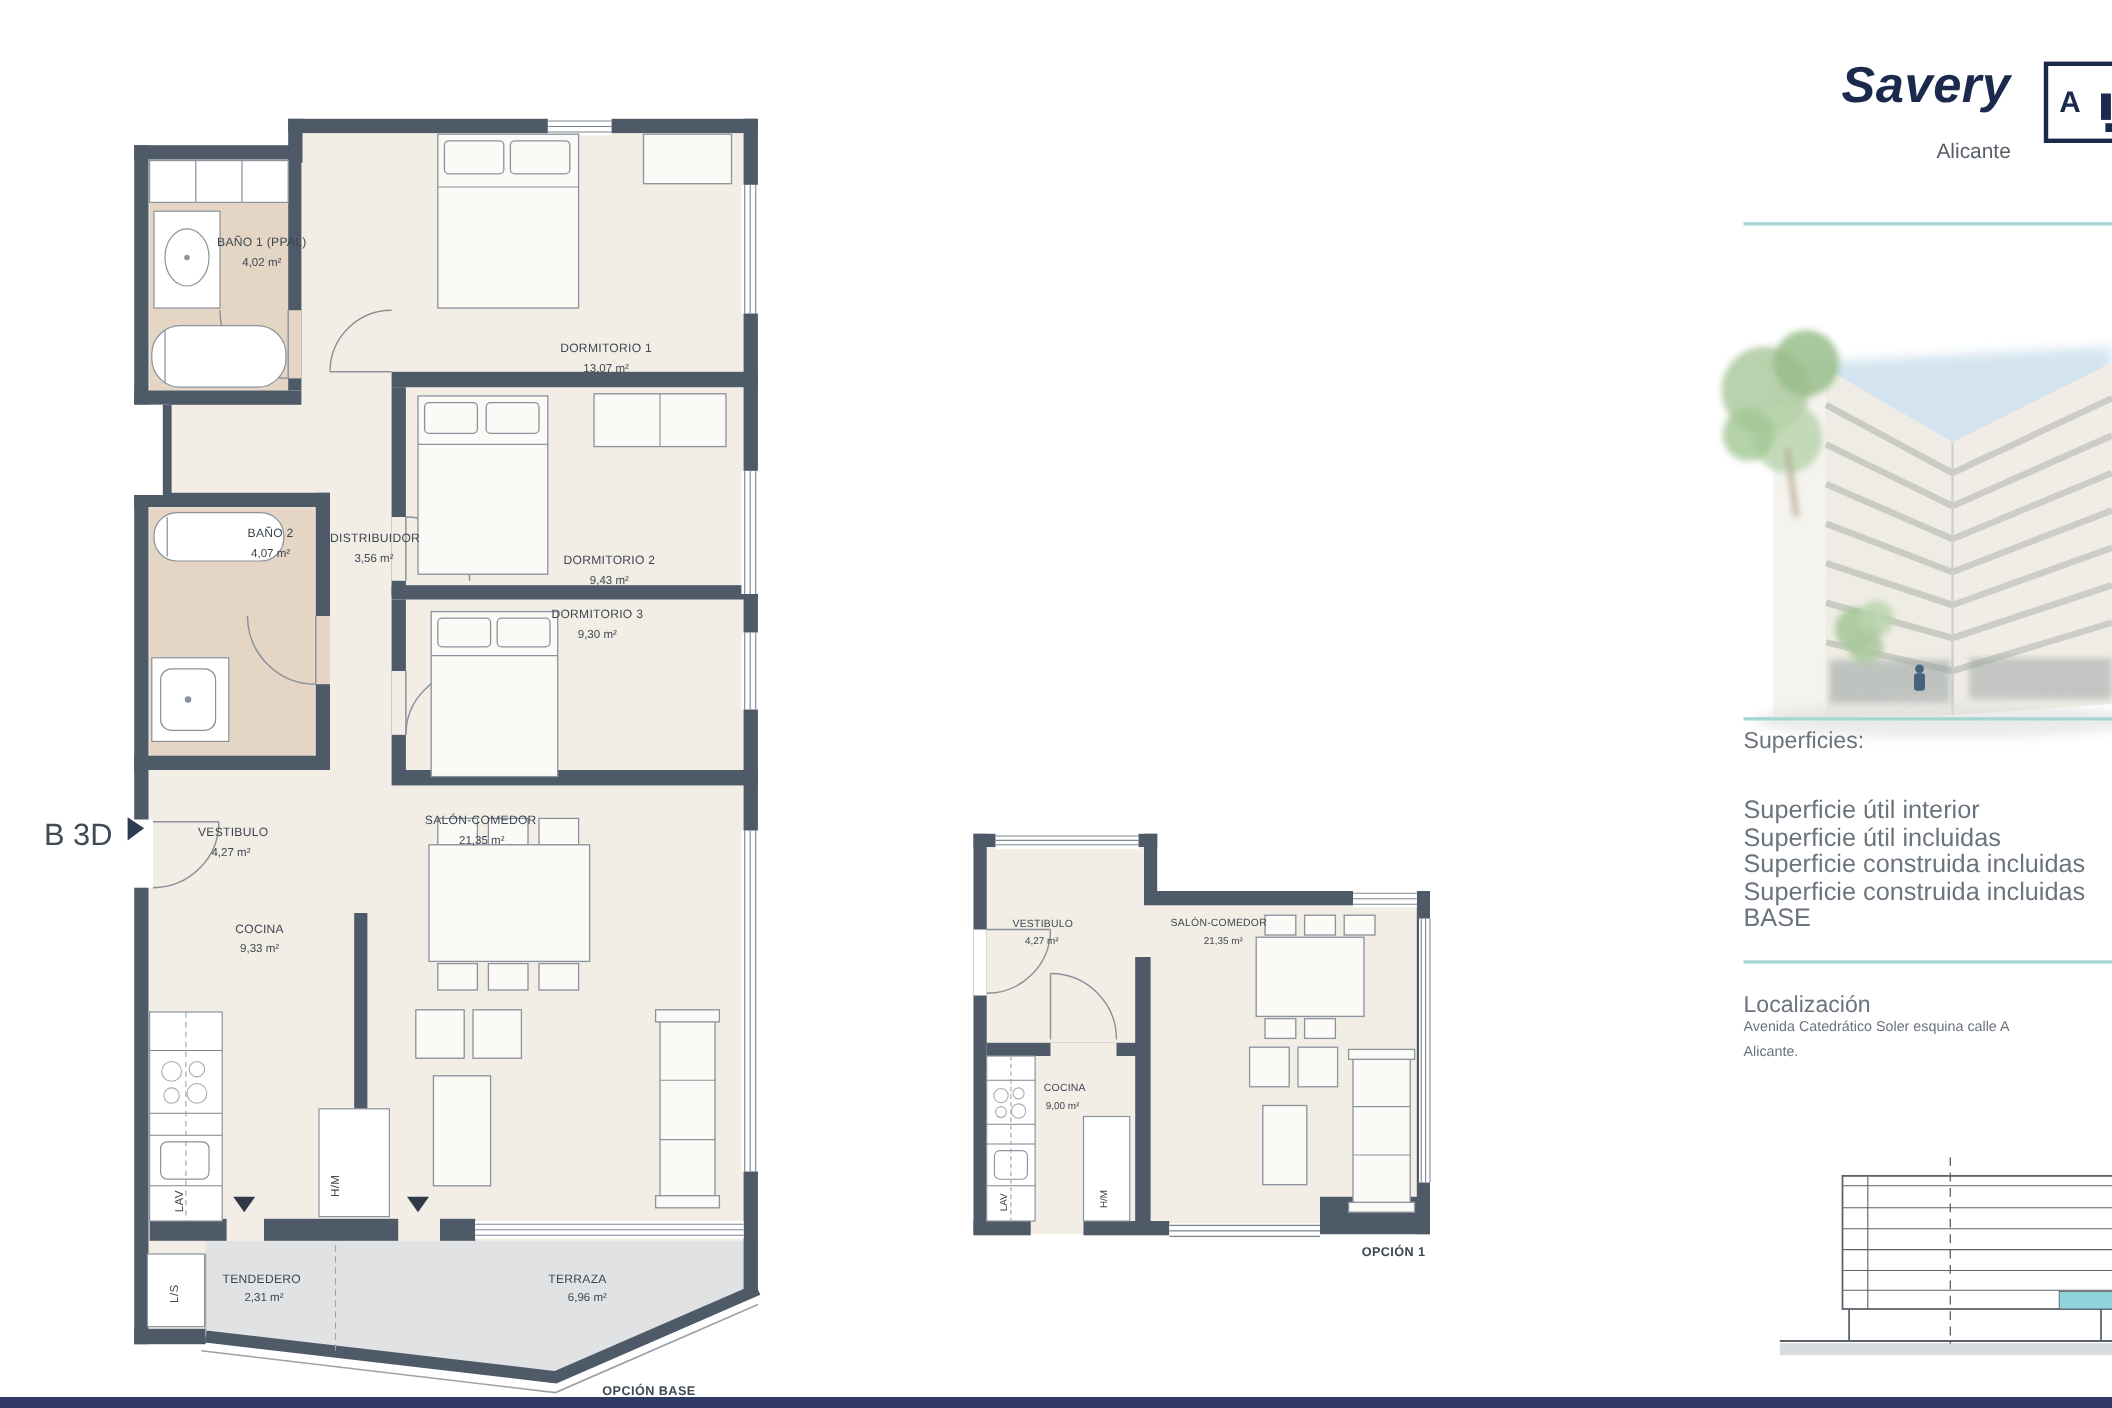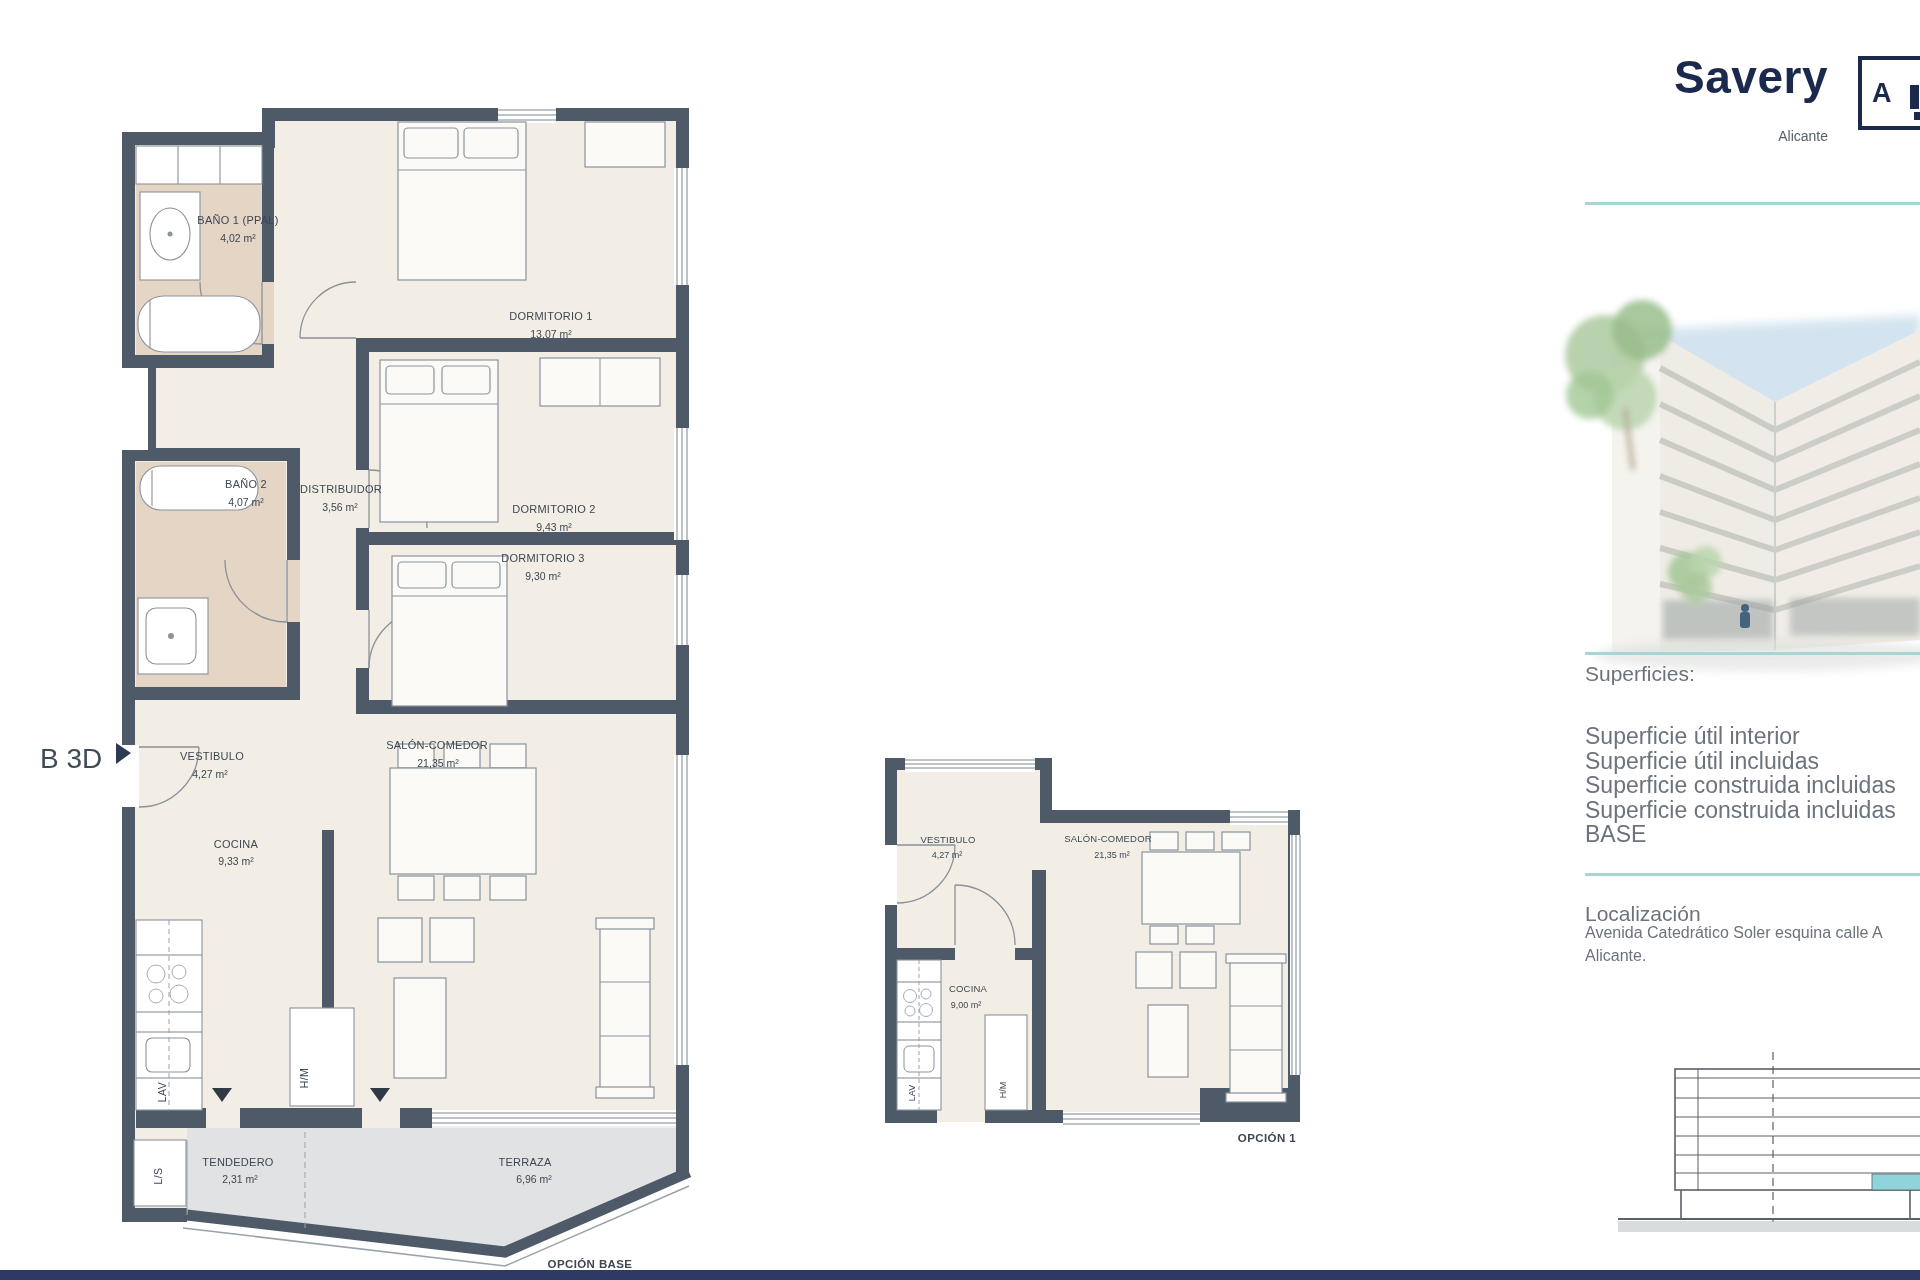--- a/index.html
+++ b/index.html
@@ -13,33 +13,33 @@
   .vtxt{font-size:10.5px;fill:#3d4752;letter-spacing:.4px;}
   .vtxt-s{font-size:9px;fill:#3d4752;}
   .caption{font-size:11.5px;font-weight:700;fill:#3d4752;letter-spacing:.4px;}
   .furn{fill:#fbfaf7;stroke:#8b939c;stroke-width:1.2;}
   .fixt{fill:#ffffff;stroke:#8b939c;stroke-width:1.1;}
   .doorarc{fill:none;stroke:#8a9199;stroke-width:1.3;}
   .winline{stroke:#7c8690;stroke-width:1;}
   .wall{fill:#4e5a68;}
   
   .rp{position:absolute;color:#6b737d;}
-  .brand{left:1585px;top:50px;width:243px;text-align:right;font-size:46px;font-weight:700;color:#1b2a4c;letter-spacing:.5px;}
-  .brand-city{left:1585px;top:128px;width:243px;text-align:right;font-size:14px;color:#575e66;}
+  .brand{left:1585px;top:50px;width:243px;text-align:right;font-size:46px;font-weight:700;color:#1b2a4c;letter-spacing:.5px;font-style:italic;}
+  .brand-city{left:1585px;top:128px;width:243px;text-align:right;font-size:19px;color:#575e66;}
   .logo-box{left:1858px;top:56px;width:80px;height:74px;border:4px solid #1b2a4c;background:#fff;box-sizing:border-box;}
   .logo-a{position:absolute;left:10px;top:18px;font-size:27px;font-weight:700;color:#1b2a4c;}
   .logo-cut{position:absolute;left:48px;top:25px;width:9px;height:24px;background:#1b2a4c;}
   .logo-mark{position:absolute;left:52px;top:52px;width:7px;height:8px;background:#1b2a4c;}
   .divider{position:absolute;left:1585px;width:335px;height:3px;background:#a5d6d2;}
   .portal-title{left:1585px;top:218px;font-size:35px;}
   .sec-head{font-size:21px;}
   .sup-head{left:1585px;top:662px;}
   .sup-items{left:1585px;top:724px;font-size:23px;line-height:24.5px;}
   .loc-head{left:1585px;top:882px;margin-top:20px;}
-  .loc-body{left:1585px;top:921px;font-size:16px;line-height:23px;width:335px;}
+  .loc-body{left:1585px;top:921px;font-size:13px;line-height:23px;width:335px;}
   .loc-body .addr{white-space:nowrap;overflow:hidden;display:block;}
   .footer-bar{position:absolute;left:0;top:1270px;width:1920px;height:10px;background:#2e3a63;}
 </style>
 </head>
 <body>
 
 <div id="page">
 
 <svg width="1920" height="1280" viewBox="0 0 1920 1280">
 

